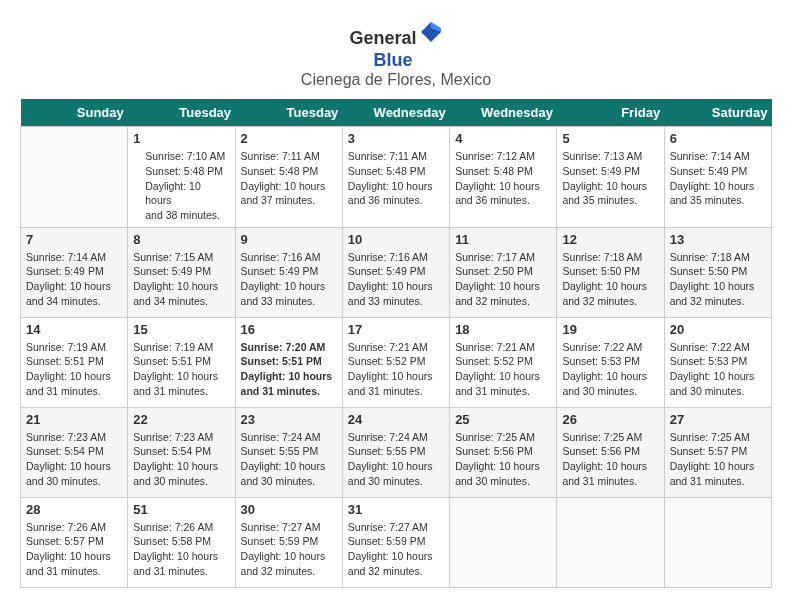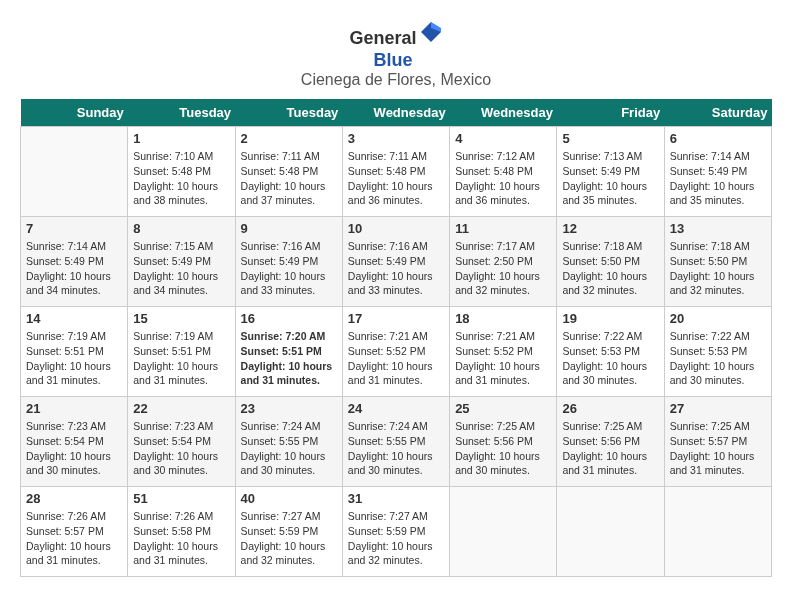--- a/index.html
+++ b/index.html
@@ -116,21 +116,21 @@
         <th>Wednesday</th>
         <th>Friday</th>
         <th>Saturday</th>
       </tr>
   </thead>
   <tbody id="calendar-body">
   <tr>
         <td class="empty-cell"></td>
         <td>
           <span class="day-number">1</span>
-          <div class="day-info" style="white-space: pre-line;">Sunrise: 7:10 AM
+          <div class="day-info" style="white-space: pre-line; margin-left: 12px;">Sunrise: 7:10 AM
 Sunset: 5:48 PM
 Daylight: 10 hours
 and 38 minutes.</div>
         </td>
         <td>
           <span class="day-number">2</span>
           <div class="day-info" style="white-space: pre-line;">Sunrise: 7:11 AM
 Sunset: 5:48 PM
 Daylight: 10 hours
 and 37 minutes.</div>
@@ -326,21 +326,21 @@
 and 31 minutes.</div>
         </td>
         <td>
           <span class="day-number">51</span>
           <div class="day-info" style="white-space: pre-line;">Sunrise: 7:26 AM
 Sunset: 5:58 PM
 Daylight: 10 hours
 and 31 minutes.</div>
         </td>
         <td>
-          <span class="day-number">40</span>
+          <span class="day-number">30</span>
           <div class="day-info" style="white-space: pre-line;">Sunrise: 7:27 AM
 Sunset: 5:59 PM
 Daylight: 10 hours
 and 32 minutes.</div>
         </td>
         <td>
           <span class="day-number">31</span>
           <div class="day-info" style="white-space: pre-line;">Sunrise: 7:27 AM
 Sunset: 5:59 PM
 Daylight: 10 hours

